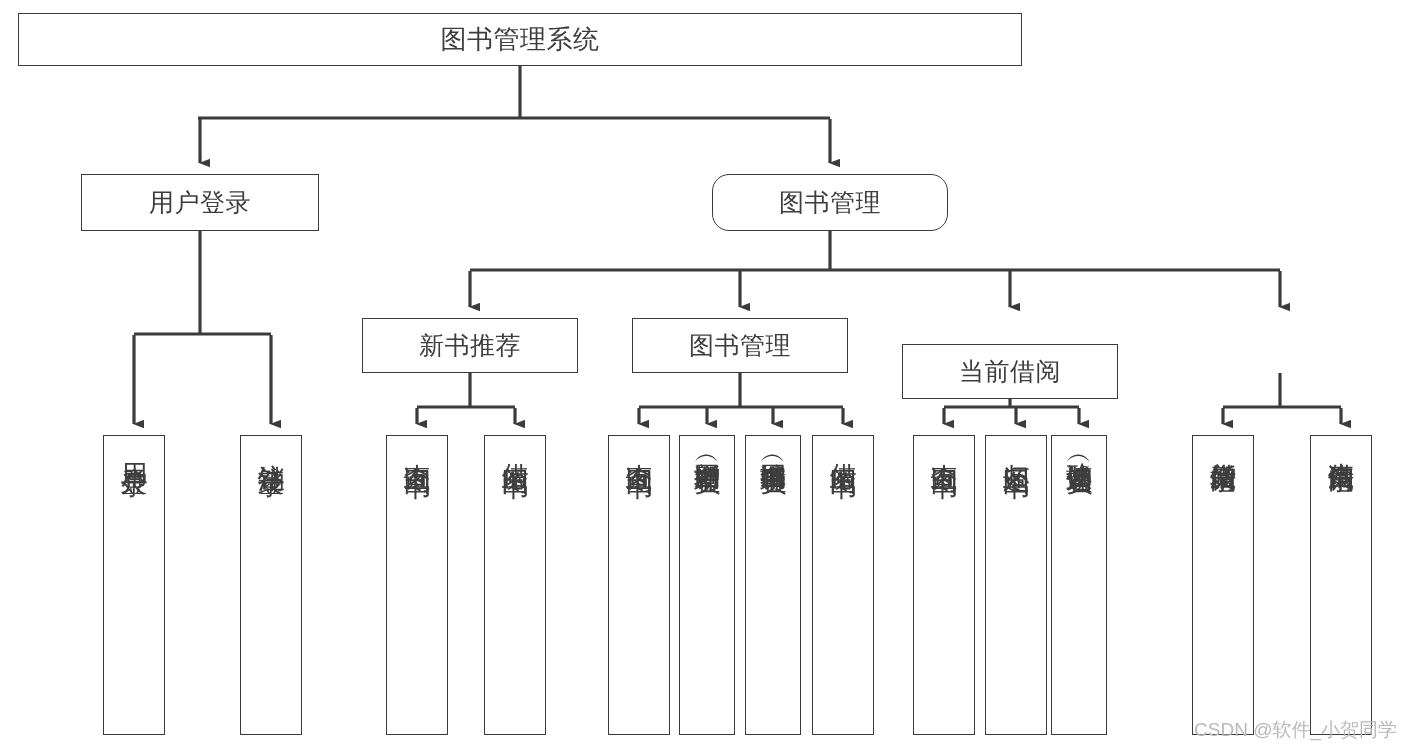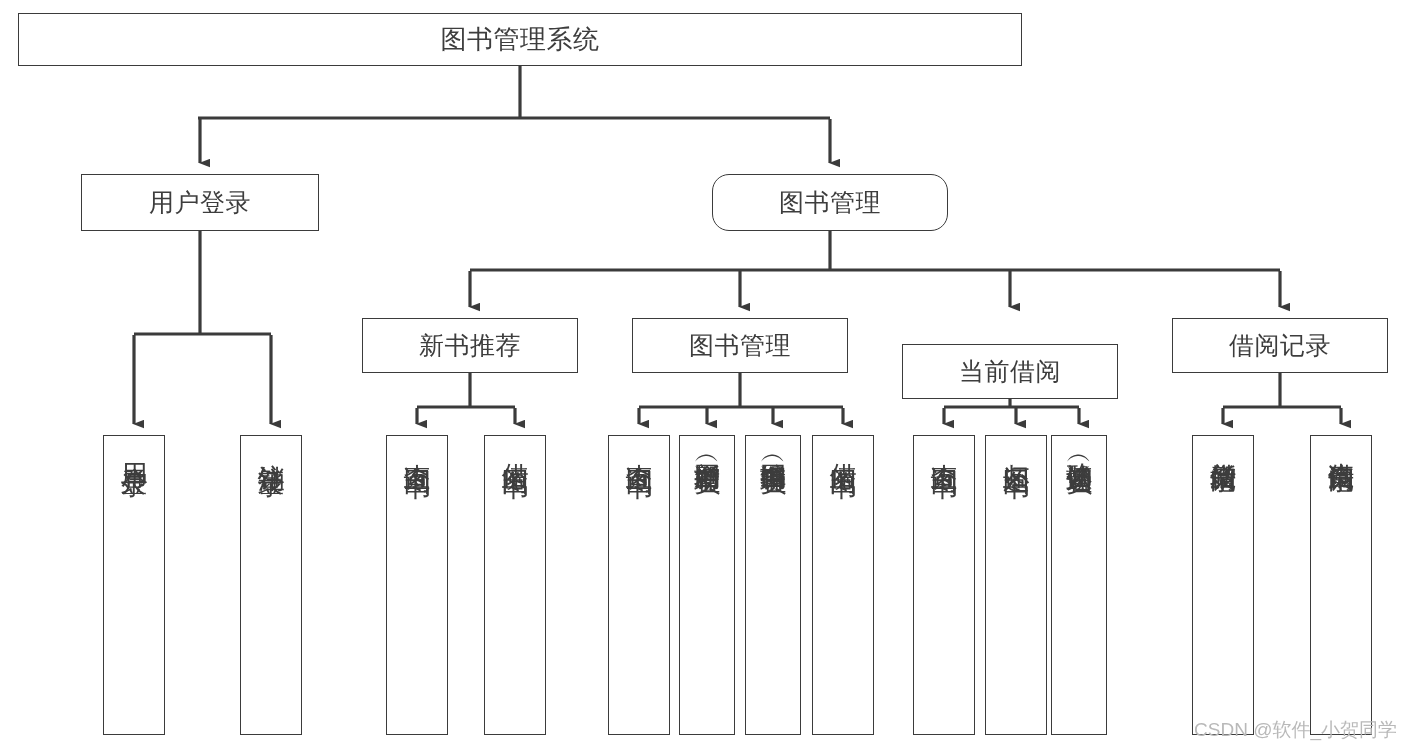--- a/index.html
+++ b/index.html
@@ -147,23 +147,20 @@
 
   <div class="node horiz" id="n-l3-0" style="left: 362px; top: 318px; width: 216px; height: 55px; border-color: rgb(59, 59, 59); background: rgb(255, 255, 255); color: rgb(61, 61, 61);">
     <span class="label">新书推荐</span>
   </div>
   <div class="node horiz" id="n-l3-1" style="left: 632px; top: 318px; width: 216px; height: 55px; border-color: rgb(59, 59, 59); background: rgb(255, 255, 255); color: rgb(61, 61, 61);">
     <span class="label">图书管理</span>
   </div>
   <div class="node horiz" id="n-l3-2" style="left: 902px; top: 318px; width: 216px; height: 55px; border-color: rgb(59, 59, 59); background: rgb(255, 255, 255); color: rgb(61, 61, 61); margin-top: 26px;">
     <span class="label">当前借阅</span>
   </div>
-  <div class="node horiz" id="n-l3-3" style="left: 1172px; top: 318px; width: 216px; height: 55px; border-color: rgb(59, 59, 59); background: rgb(255, 255, 255); color: rgb(61, 61, 61);">
-    <span class="label">借阅记录</span>
-  </div>
 
   <div class="node vert" id="n-leaf-0" style="left: 103px; top: 435px; width: 62px; height: 300px; border-color: rgb(59, 59, 59); background: rgb(255, 255, 255); color: rgb(61, 61, 61);">
     <span class="label">用户登录</span>
   </div>
   <div class="node vert" id="n-leaf-1" style="left: 240px; top: 435px; width: 62px; height: 300px; border-color: rgb(59, 59, 59); background: rgb(255, 255, 255); color: rgb(61, 61, 61);">
     <span class="label">注销登录</span>
   </div>
   <div class="node vert" id="n-leaf-2" style="left: 386px; top: 435px; width: 62px; height: 300px; border-color: rgb(59, 59, 59); background: rgb(255, 255, 255); color: rgb(61, 61, 61);">
     <span class="label">查询图书</span>
   </div>

